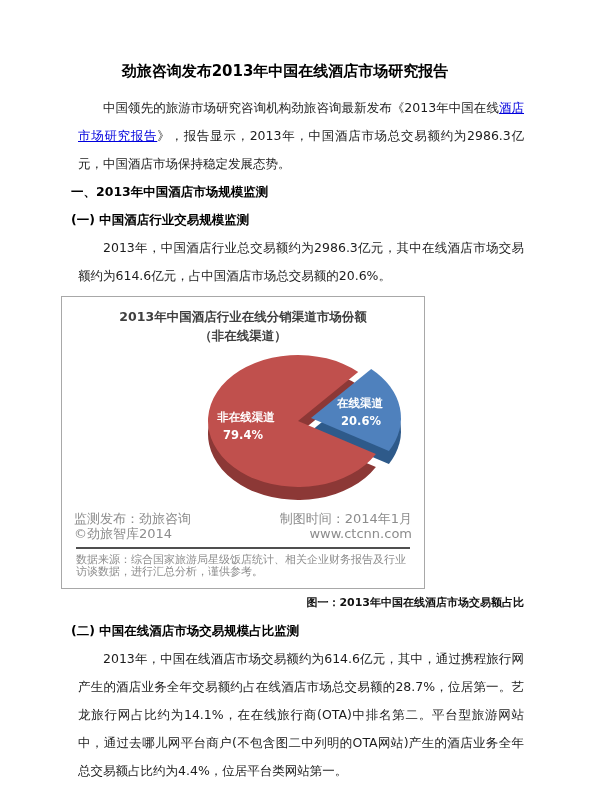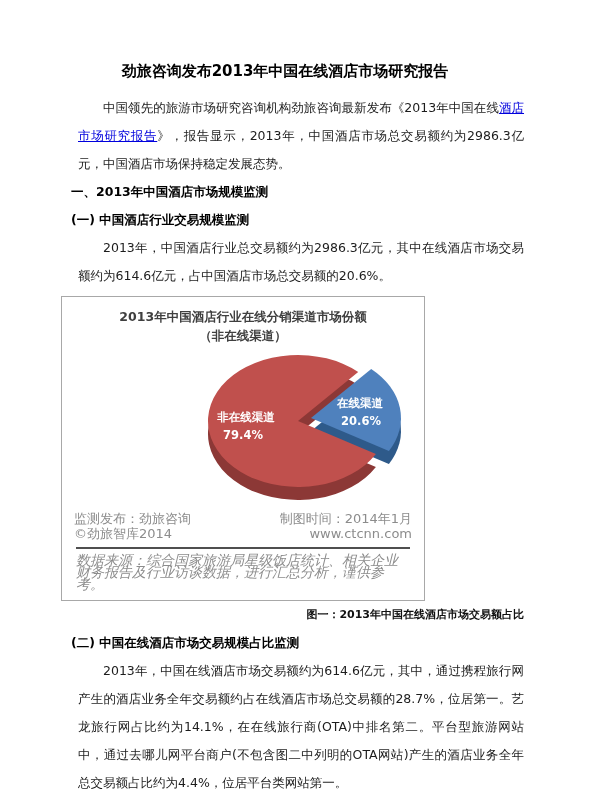--- a/index.html
+++ b/index.html
@@ -31,21 +31,21 @@
     padding:10px 12px 8px 12px;
   }
   .fig-title { text-align:center; font-size:12.5px; font-weight:bold; color:#3f3f3f; line-height:19px; }
   .fig-chart { display:block; margin:4px auto 0 auto; }
   .fig-footer {
     display:flex; justify-content:space-between; align-items:flex-end;
     font-size:13px; color:#8c8c8c; line-height:15px; margin-top:2px;
   }
   .fig-footer .right { text-align:right; }
   .fig-divider { border-top:2px solid #4f4f4f; margin:6px 2px 5px 2px; }
-  .fig-note { font-size:14px; color:#8c8c8c; line-height:12px; padding:0 2px 2px 2px;font-style:italic; }
+  .fig-note { font-size:11px; color:#8c8c8c; line-height:12px; padding:0 2px 2px 2px; }
 
   .caption { font-size:11px; font-weight:bold; text-align:right; line-height:28px; color:#111; }
 
   svg text.slice-label { fill:#ffffff; font-weight:bold; font-size:11.5px; text-anchor:middle;
     font-family:"DejaVu Sans","Liberation Sans",sans-serif; }
 </style>
 </head>
 <body>
 
 <div class="page">

